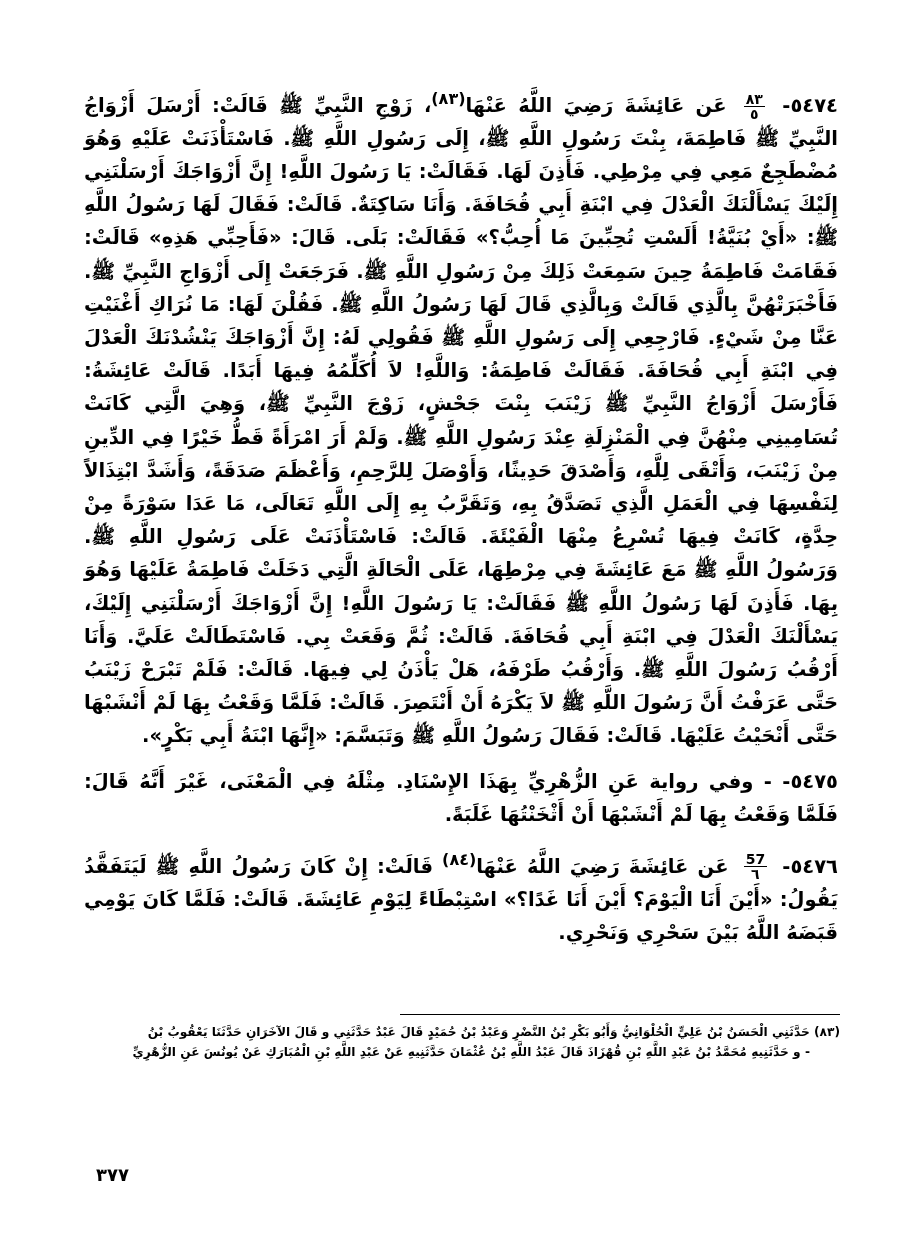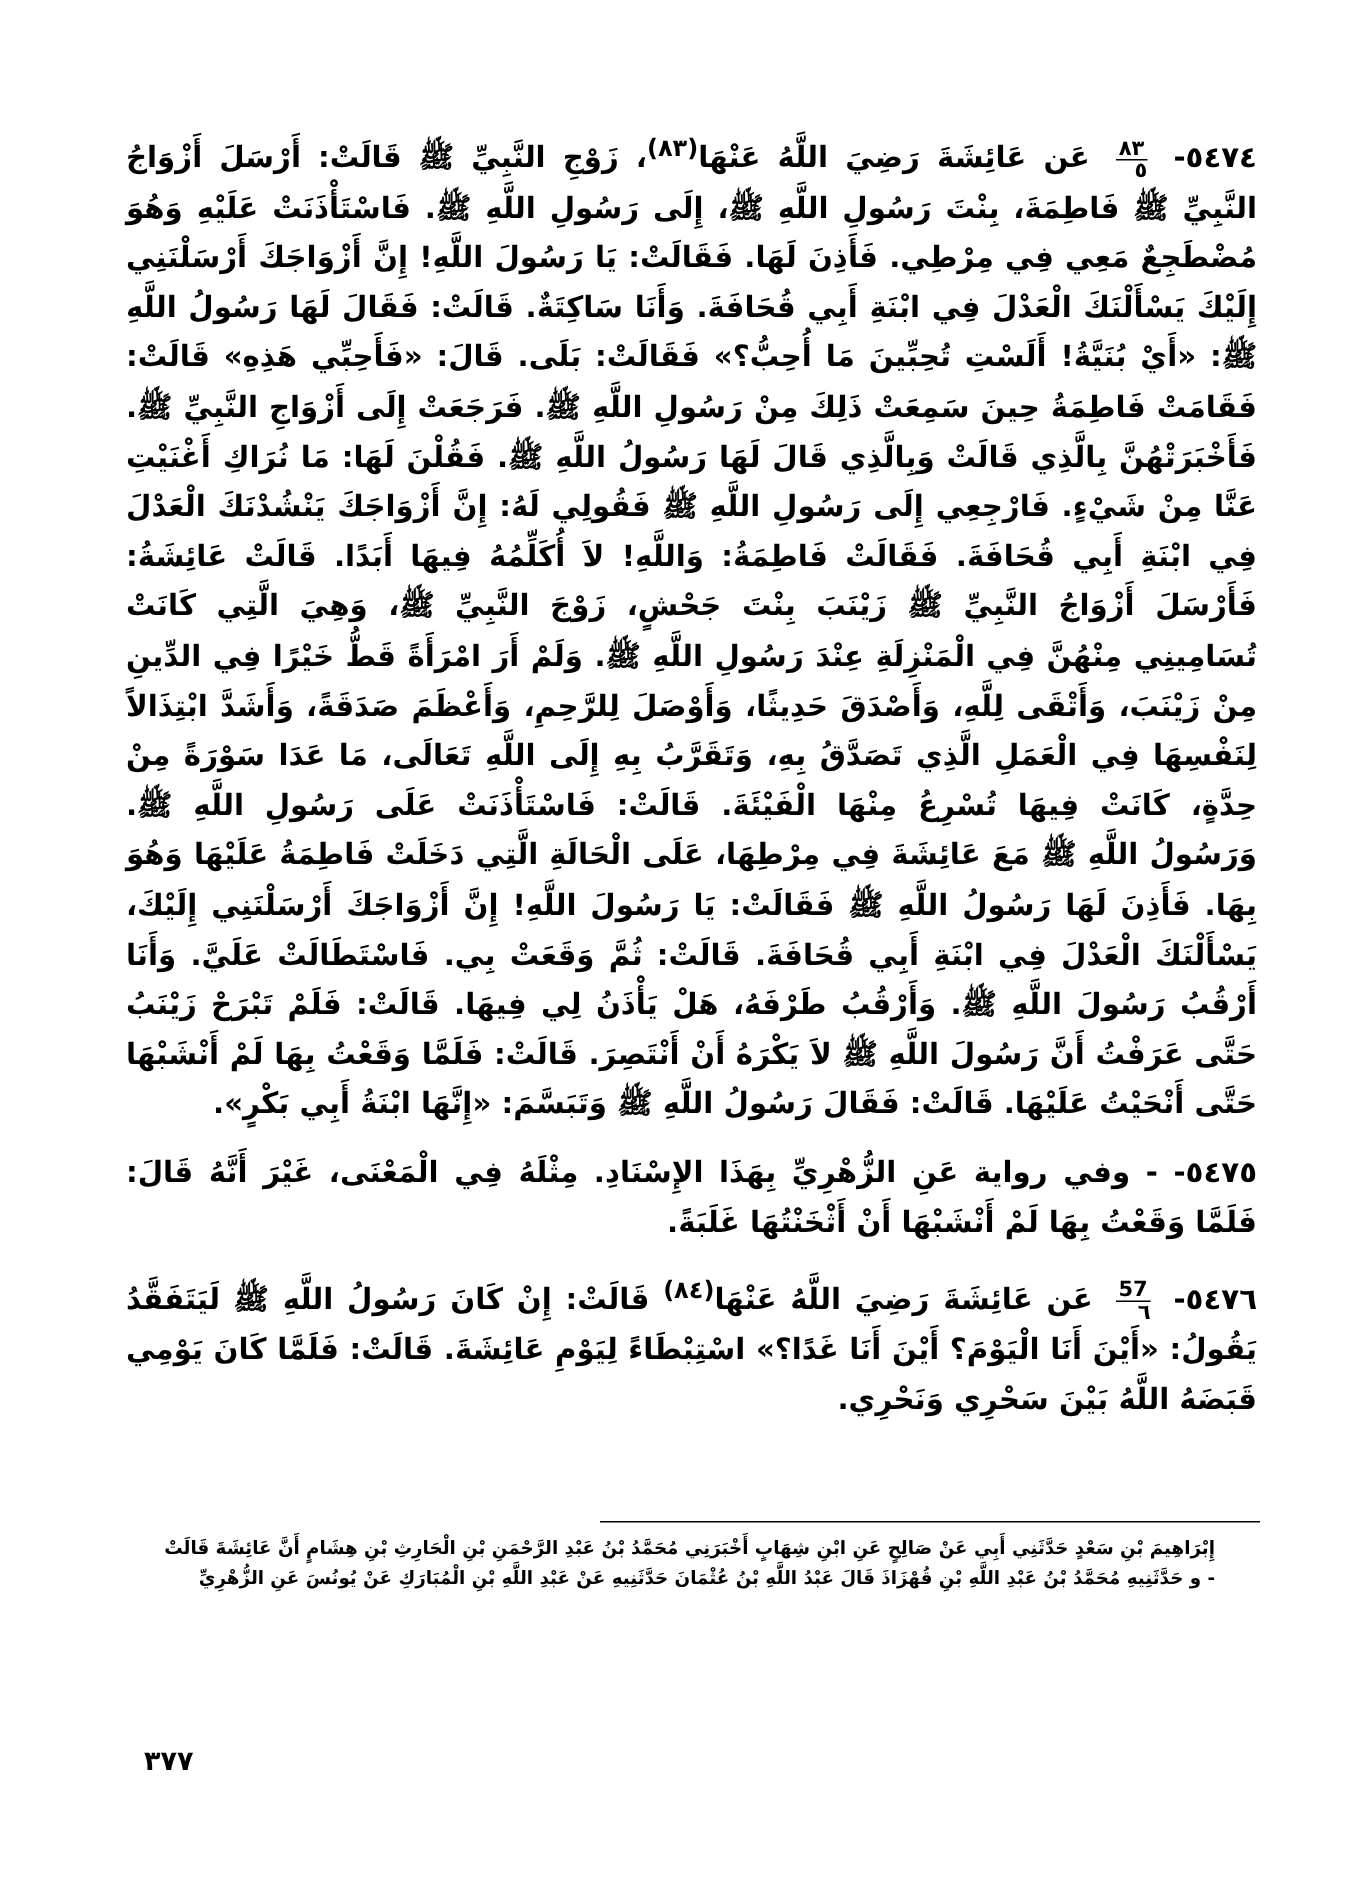--- a/index.html
+++ b/index.html
@@ -8,21 +8,21 @@
       font-family: "DejaVu Sans", sans-serif; color: #000;
     }
     .page { position: absolute; left: 84px; top: 82px; width: 754px; direction: rtl; }
     .hadith {
       font-size: 19.5px; line-height: 33.2px; font-weight: bold;
       text-align: justify; text-align-last: right; margin: 0;
     }
     .hadith + .hadith { margin-top: 12px; }
     .num { font-weight: bold; }
     .frac {
-      display: inline-flex; flex-direction: column; align-items: flex-start;
+      display: inline-flex; flex-direction: column; align-items: center;
       vertical-align: middle; font-size: 14px; line-height: 14px; margin: 0 6px;
     }
     .frac .top { border-bottom: 1.5px solid #000; padding: 0 2px; }
     .sup { font-size: 16px; vertical-align: super; }
     .divider {
       position: absolute; top: 1014px; right: 66px; width: 440px; height: 0;
       border-top: 1.5px solid #000;
     }
     .footnotes {
       position: absolute; top: 1022px; right: 66px; width: 756px; direction: rtl;
@@ -59,17 +59,17 @@
       <span class="top">57</span>
       <span class="bot">٦</span>
     </span>
     <span>عَن عَائِشَةَ رَضِيَ اللَّهُ عَنْهَا</span><span class="sup">(٨٤)</span><span> قَالَتْ: إِنْ كَانَ رَسُولُ اللَّهِ ﷺ لَيَتَفَقَّدُ يَقُولُ: «أَيْنَ أَنَا الْيَوْمَ؟ أَيْنَ أَنَا غَدًا؟» اسْتِبْطَاءً لِيَوْمِ عَائِشَةَ. قَالَتْ: فَلَمَّا كَانَ يَوْمِي قَبَضَهُ اللَّهُ بَيْنَ سَحْرِي وَنَحْرِي.</span>
   </p>
 </div>
 
 <div class="divider"></div>
 
 <div class="footnotes">
-  <p class="cont">إِبْرَاهِيمَ بْنِ سَعْدٍ حَدَّثَنِي أَبِي عَنْ صَالِحٍ عَنِ ابْنِ شِهَابٍ أَخْبَرَنِي مُحَمَّدُ بْنُ عَبْدِ الرَّحْمَنِ بْنِ الْحَارِثِ بْنِ هِشَامٍ أَنَّ عَائِشَةَ قَالَتْ</p>
+  <p>(٨٣) حَدَّثَنِي الْحَسَنُ بْنُ عَلِيٍّ الْحُلْوَانِيُّ وَأَبُو بَكْرِ بْنُ النَّضْرِ وَعَبْدُ بْنُ حُمَيْدٍ قَالَ عَبْدٌ حَدَّثَنِي و قَالَ الآخَرَانِ حَدَّثَنَا يَعْقُوبُ بْنُ</p>
   <p class="cont">- و حَدَّثَنِيهِ مُحَمَّدُ بْنُ عَبْدِ اللَّهِ بْنِ قُهْزَاذَ قَالَ عَبْدُ اللَّهِ بْنُ عُثْمَانَ حَدَّثَنِيهِ عَنْ عَبْدِ اللَّهِ بْنِ الْمُبَارَكِ عَنْ يُونُسَ عَنِ الزُّهْرِيِّ</p>
 </div>
 
 <div class="page-number">٣٧٧</div>
 
 </body></html>

